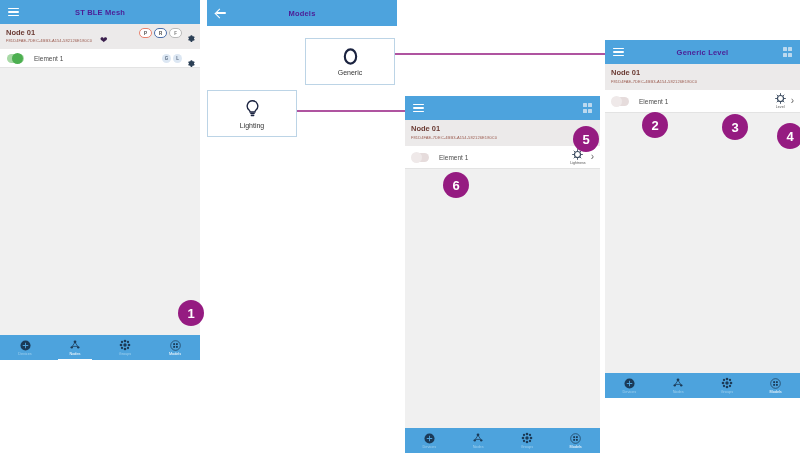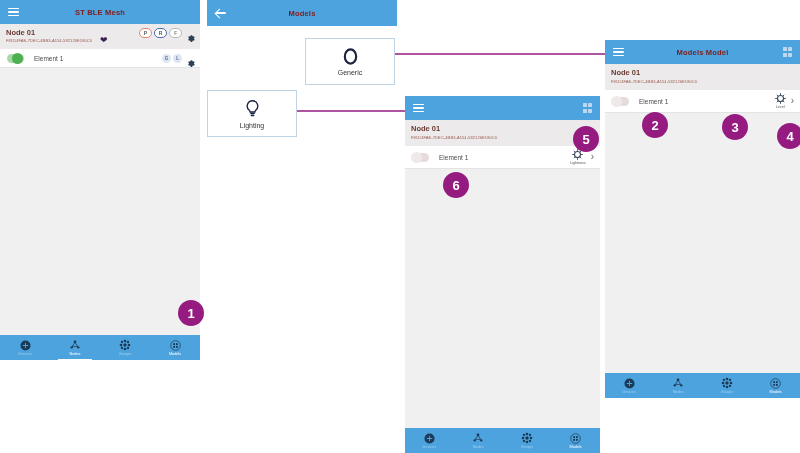--- a/index.html
+++ b/index.html
@@ -8,21 +8,21 @@
     background:#ffffff;
     font-family:"Liberation Sans", sans-serif;
     -webkit-font-smoothing:antialiased;
   }
   .panel{position:absolute;background:#f0f0f0;}
 
   
   .appbar{
     position:absolute;left:0;right:0;top:0;height:24px;
     background:#4da3dd;display:flex;align-items:center;
-    color:#7f1d1d;
+    color:#4c1d95;
   }
   .appbar .title{
     position:absolute;left:0;right:0;text-align:center;
     font-size:7.5px;font-weight:bold;letter-spacing:.2px;
   }
   .appbar .lead{position:relative;z-index:2;margin-left:8px;}
   .appbar .trail{position:absolute;right:8px;z-index:2;}
 
   
   .hamb{display:inline-block;width:11px;}
@@ -355,21 +355,21 @@
 </div>
 
 <div class="panel" style="left:605px;top:40px;width:195px;height:358px;">
 
   <div class="appbar">
     <span class="lead hamb">
         <i></i>
         <i></i>
         <i></i>
       </span>
-    <span class="title">Models Model</span>
+    <span class="title">Generic Level</span>
     <span class="trail gridicon">
         <span></span>
         <span></span>
         <span></span>
         <span></span>
       </span>
   </div>
 
   <div class="nodehdr" style="top:24px;height:26px;">
     <div class="nodename" style="position:absolute;left:6px;top:4px;">Node 01</div>

